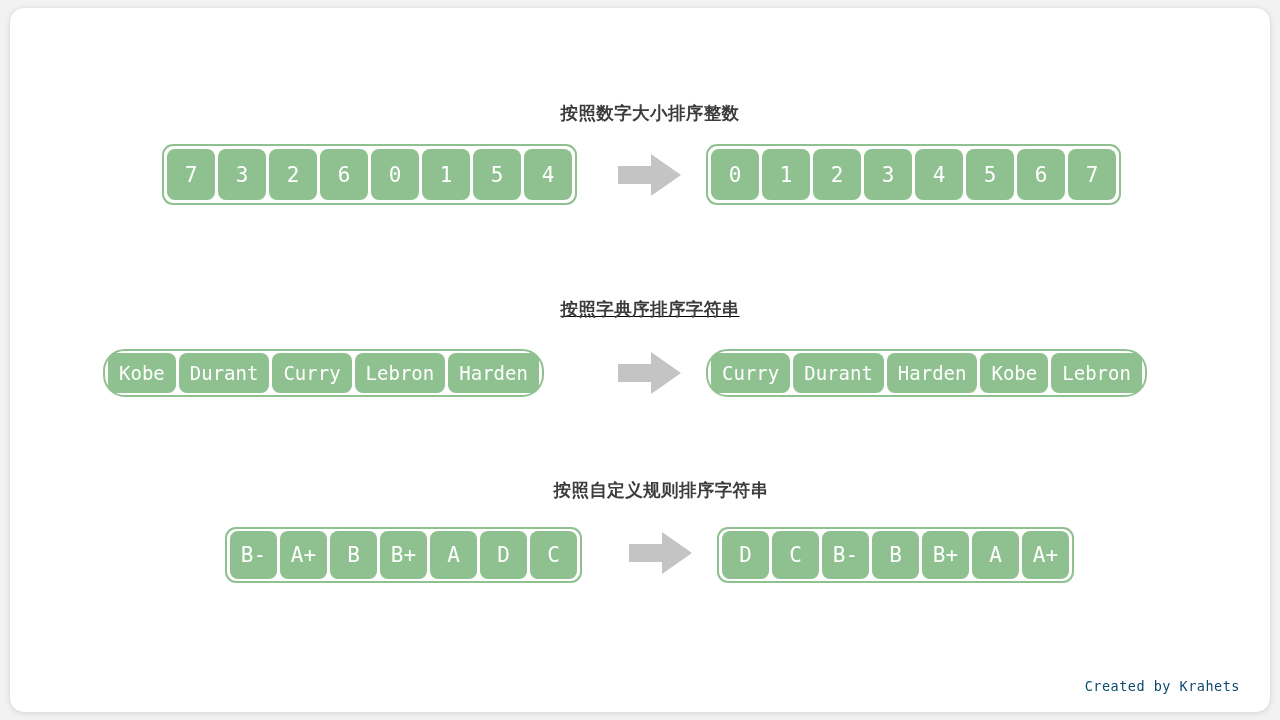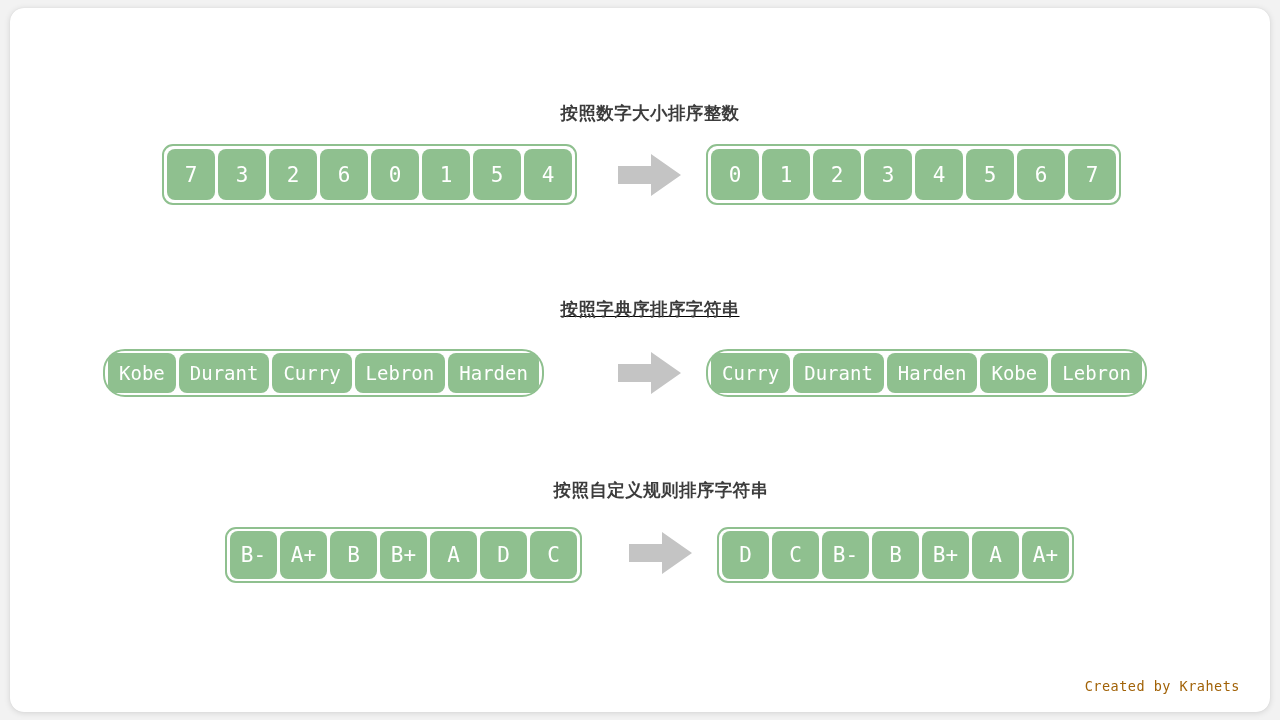--- a/index.html
+++ b/index.html
@@ -132,21 +132,21 @@
     display: flex;
     align-items: center;
   }
 
   .footer {
     position: absolute;
     right: 30px;
     bottom: 18px;
     font-family: "DejaVu Sans Mono", "Liberation Mono", monospace;
     font-size: 13.5px;
-    color: #a16207;
+    color: #0c4a6e;
     letter-spacing: 0.5px;
     white-space: nowrap;
   }
 </style>
 </head>
 <body>
 
 <div class="page">
   <div class="card">
 

